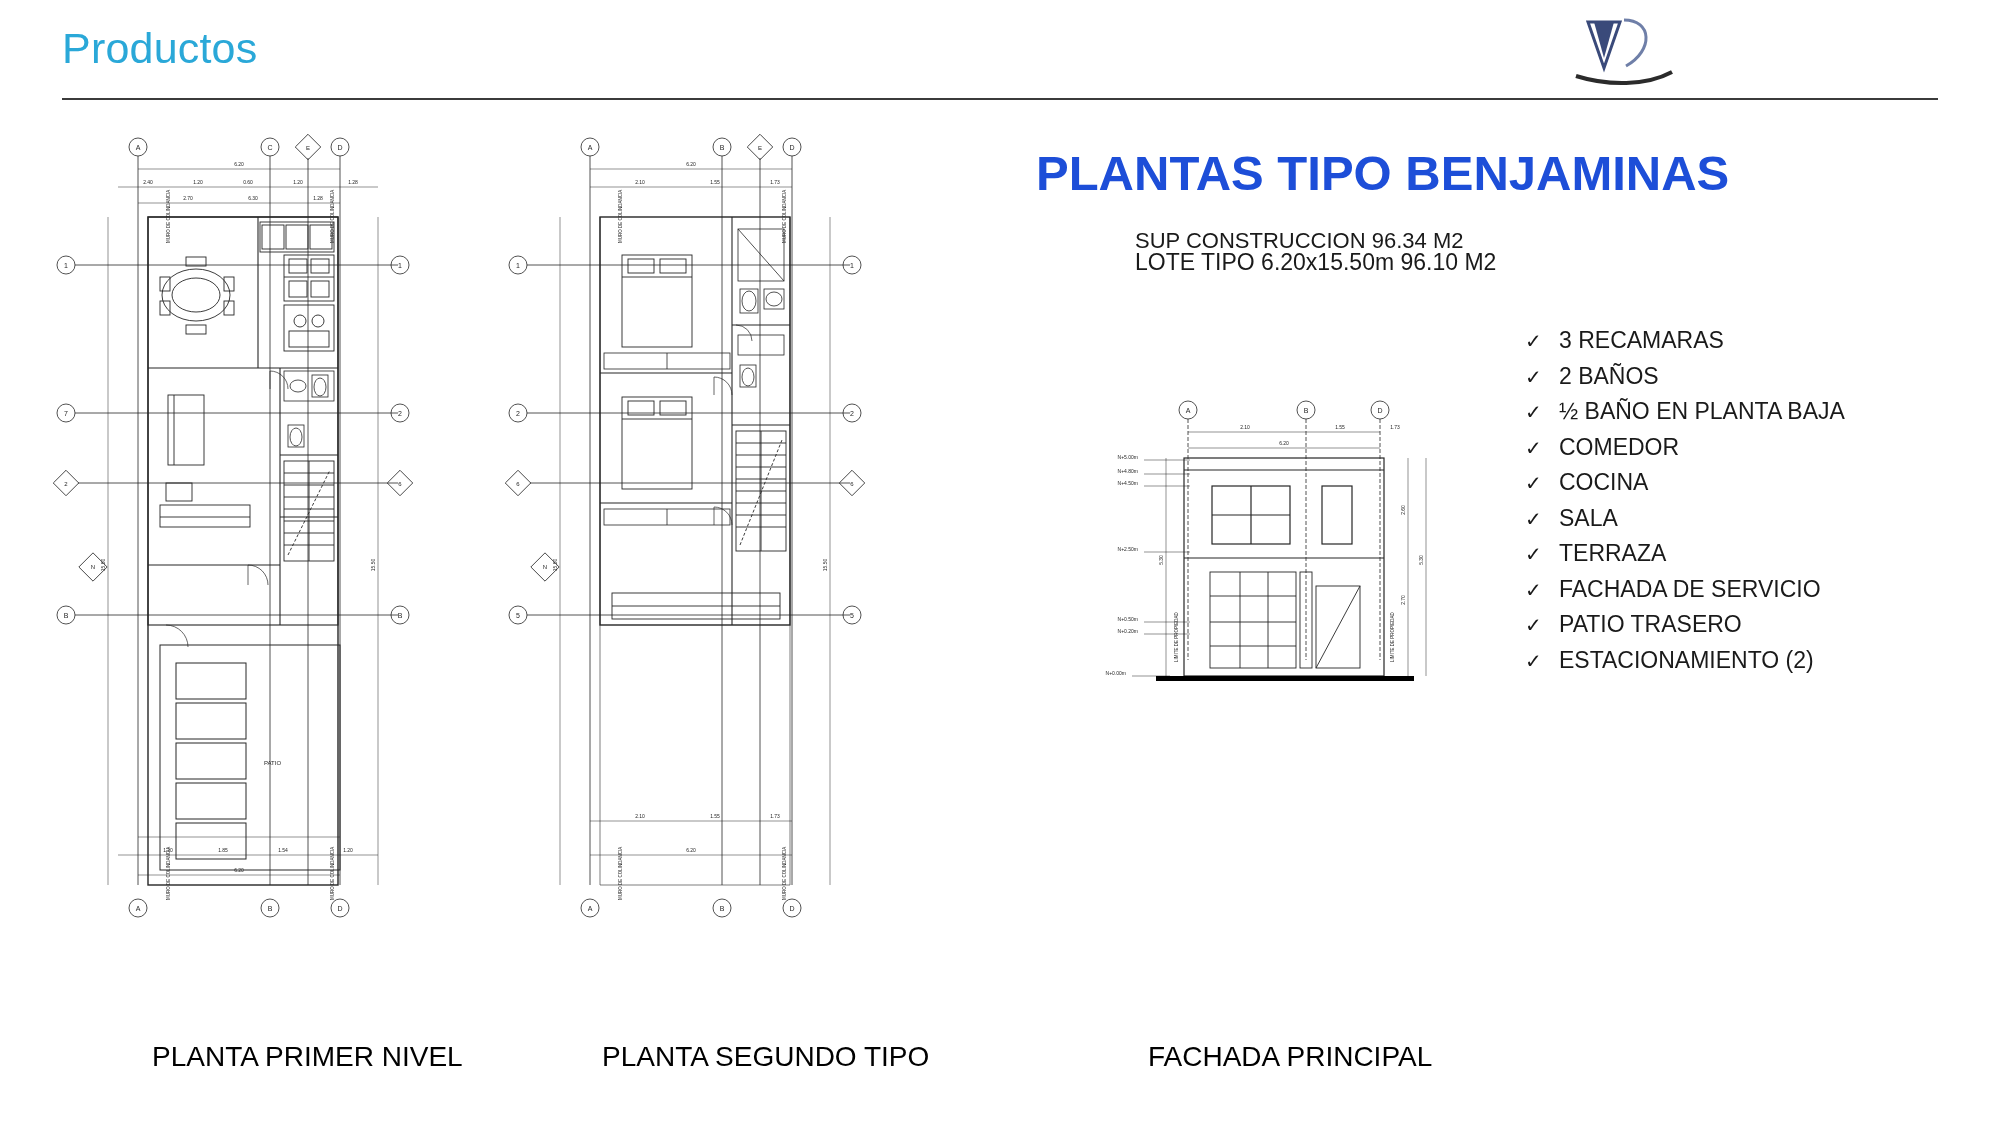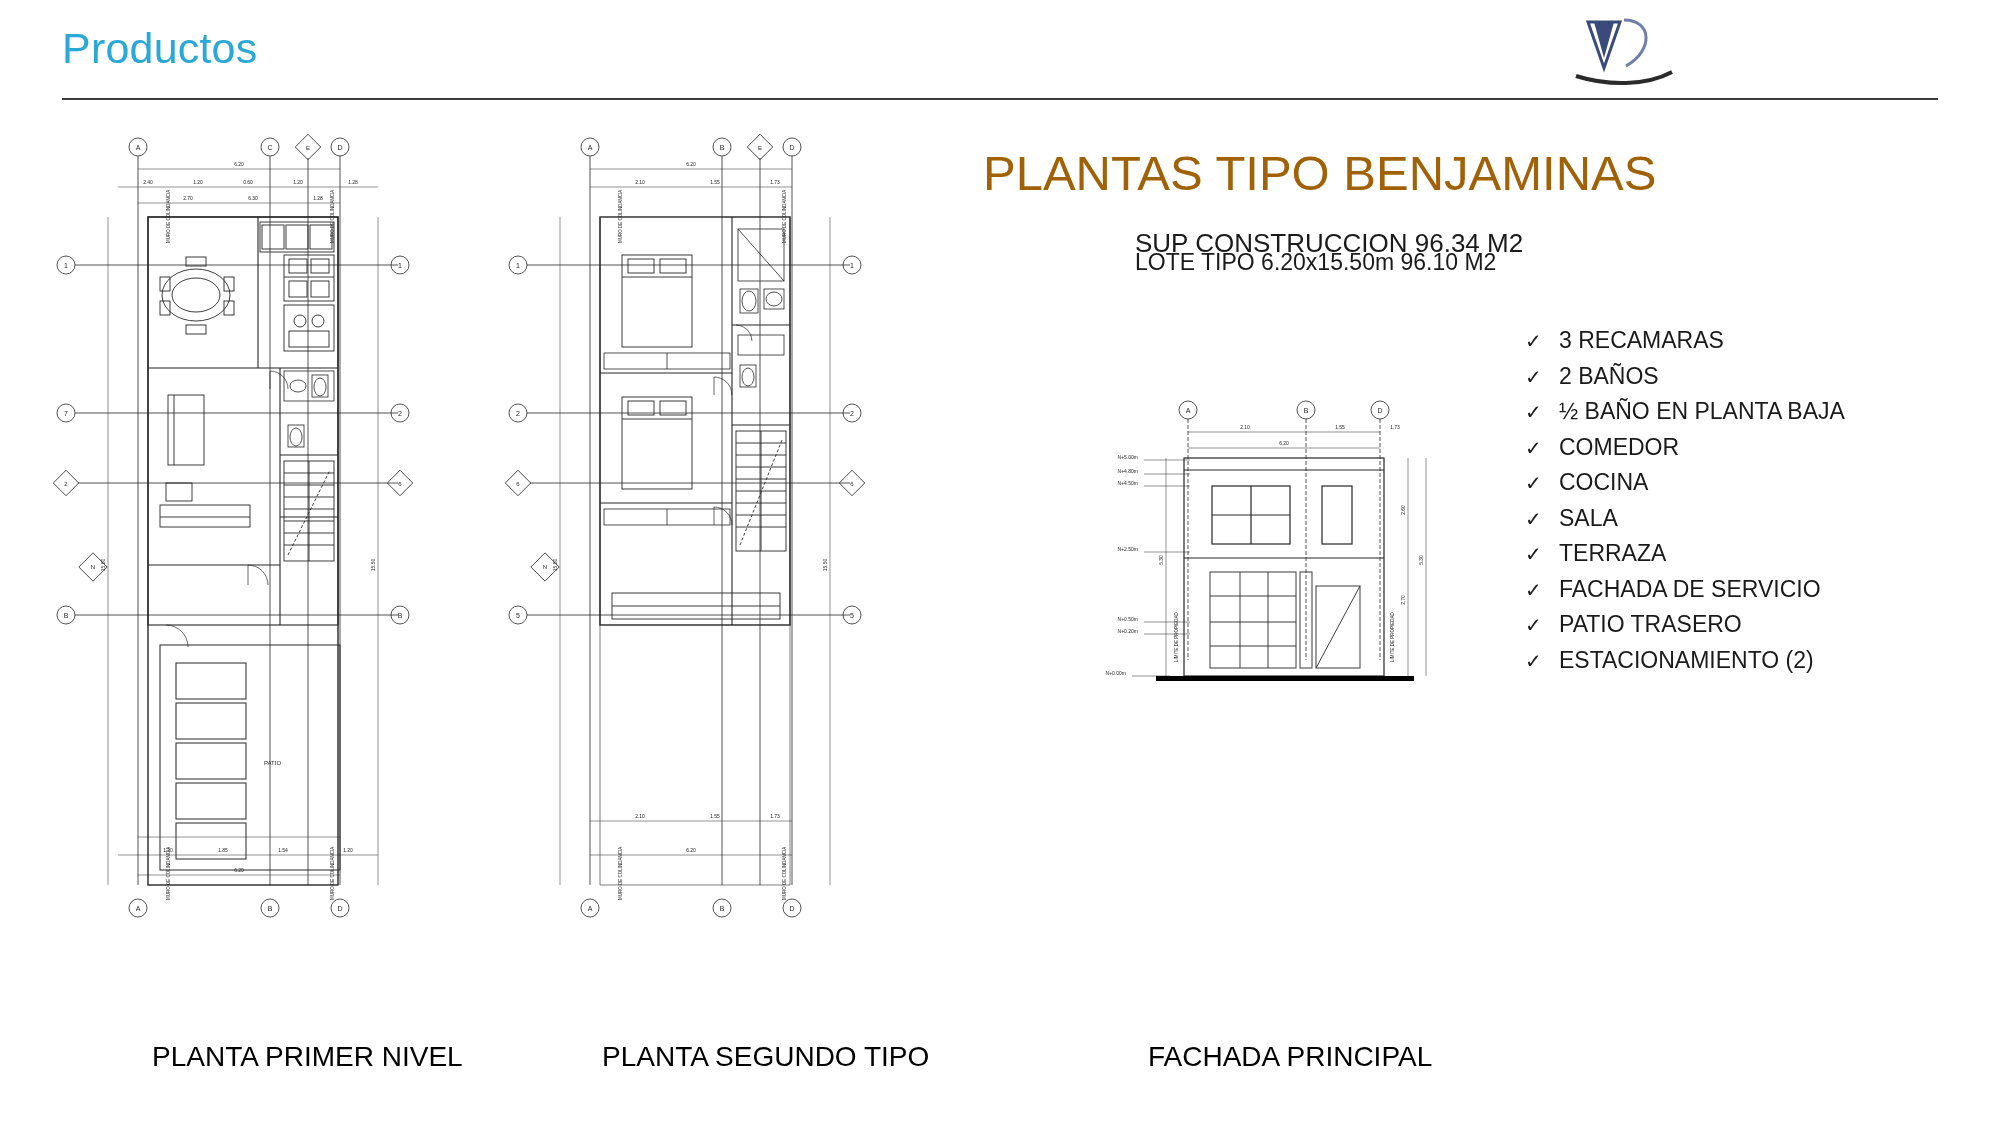--- a/index.html
+++ b/index.html
@@ -55,32 +55,32 @@
     position: absolute;
     right: 58px;
     top: 16px;
     width: 110px;
     height: 76px;
   }
 
   
   .plants-title {
     position: absolute;
-    left: 983px;
+    left: 1036px;
     top: 145px;
     font-size: 49px;
-    color: #a16207;
-    font-weight: 400;
+    color: #1d4ed8;
+    font-weight: 700;
     white-space: nowrap;
   }
   .sup-line {
     position: absolute;
     left: 1135px;
     top: 228px;
-    font-size: 26px;
+    font-size: 22px;
     color: #1a1a1a;
     white-space: nowrap;
   }
   .lote-line {
     position: absolute;
     left: 1135px;
     top: 249px;
     font-size: 23px;
     color: #1a1a1a;
     white-space: nowrap;

